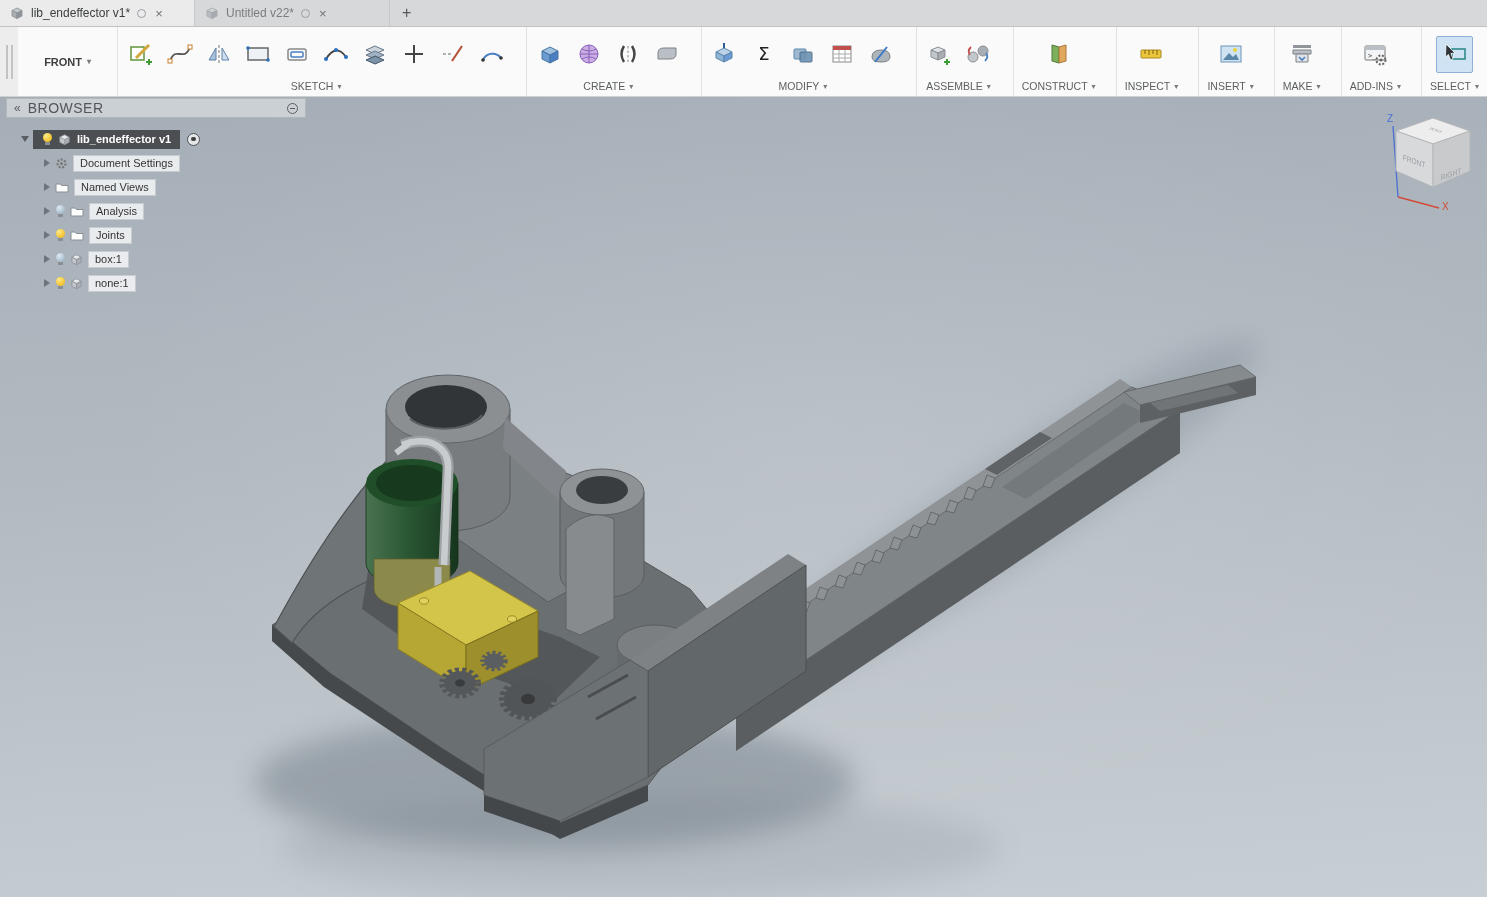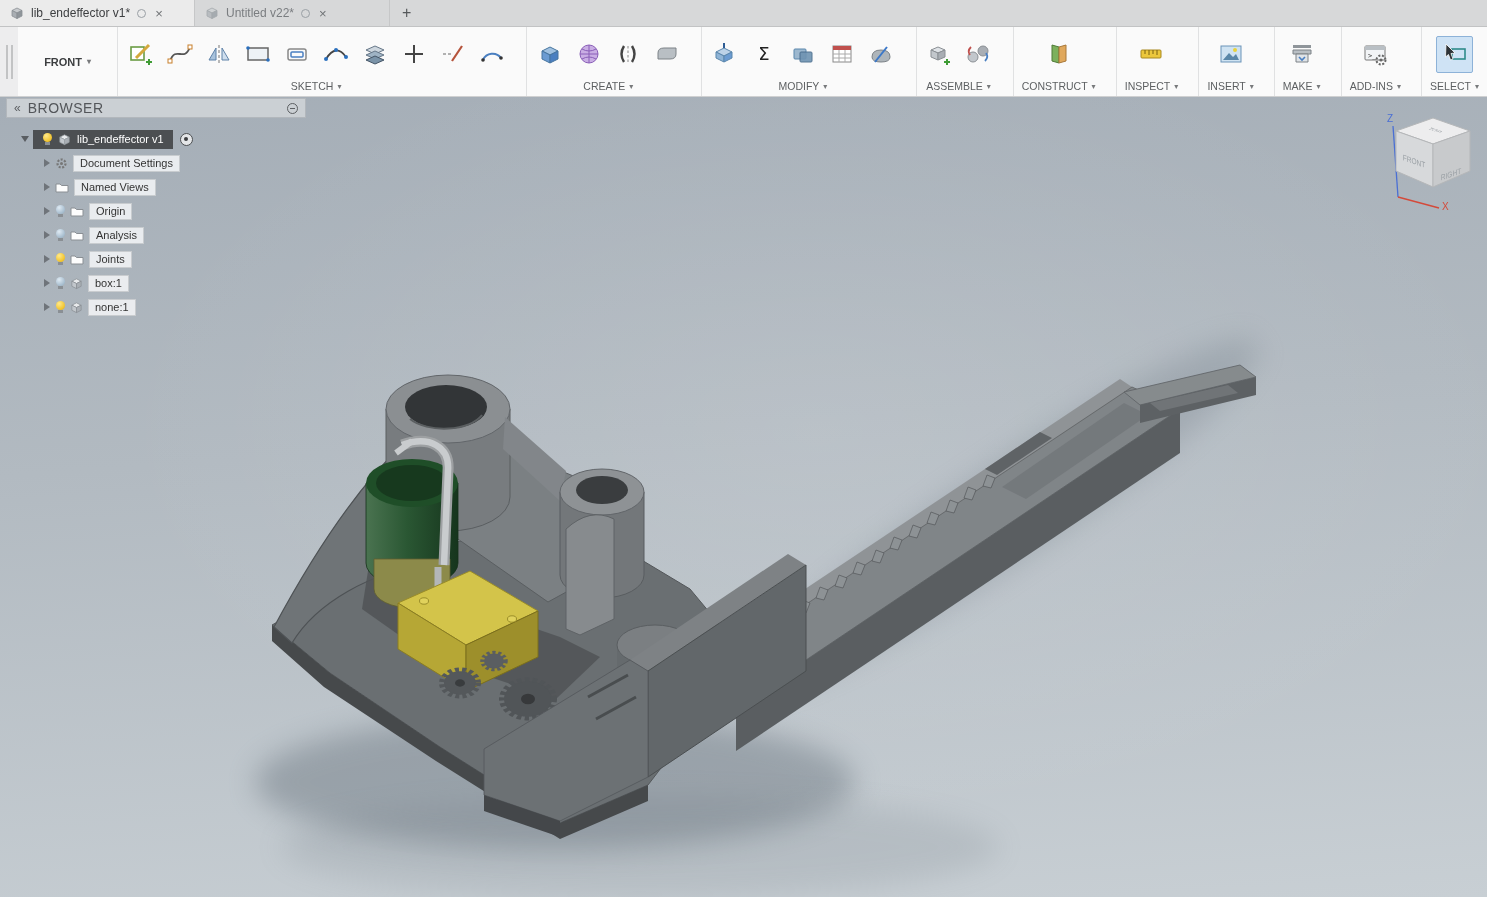--- a/index.html
+++ b/index.html
@@ -37,21 +37,21 @@
   
   .browser { position:absolute; left:6px; top:1px; width:300px; font-size:11px; }
   .browser-header { display:flex; align-items:center; height:20px; background:rgba(206,210,214,0.92); border:1px solid rgba(158,163,168,0.55); padding:0 7px; gap:7px; color:#53565a; }
   .browser-title { font-size:14px; letter-spacing:0.5px; }
   .hspace { flex:1; }
   .chev { font-size:12px; color:#5c5f62; line-height:1; }
   .minus-circle { width:11px; height:11px; border:1.2px solid #5c5f62; border-radius:50%; position:relative; display:inline-block; }
   .minus-circle::after { content:""; position:absolute; left:2px; right:2px; top:4px; height:1.4px; background:#5c5f62; }
   .tree { padding-top:9px; }
   .trow { display:flex; align-items:center; height:24px; gap:5px; padding-left:38px; }
-  .trow.rootwrap { padding-left:16px; }
+  .trow.rootwrap { padding-left:16px;font-weight:bold; }
   .tri { width:0; height:0; border-style:solid; border-width:4px 0 4px 6px; border-color:transparent transparent transparent #6f747a; flex:0 0 auto; }
   .tri.open { transform:rotate(90deg); border-left-color:#5a5e62; }
   .bulb { width:10px; height:13px; display:inline-flex; flex-direction:column; align-items:center; flex:0 0 auto; }
   .bulb::before { content:""; width:9px; height:9px; border-radius:50%; }
   .bulb::after { content:""; width:5px; height:2.5px; background:#8a8f94; margin-top:0.5px; }
   .bulb-on::before { background: radial-gradient(circle at 35% 30%, #ffe98a, #f2c531 65%, #d8a81f); }
   .bulb-off::before { background: radial-gradient(circle at 35% 30%, #dfeaf3, #a9bfd0 65%, #8fa8bc); }
   .ticon { display:inline-flex; flex:0 0 auto; }
   .pill { background:rgba(239,241,243,0.92); border:1px solid rgba(140,145,150,0.35); padding:1px 6px 2px; color:#333; white-space:nowrap; }
   .root-row { display:flex; align-items:center; gap:6px; background:#4c4f52; color:#fff; padding:3px 9px; white-space:nowrap; }
@@ -557,30 +557,20 @@
           <span class="tri"></span>
 
           <span class="ticon">
               <svg width="14" height="11" viewBox="0 0 14 11">
                 <path d="M1,2 L5,2 L6.5,3.5 L13,3.5 L13,10 L1,10 Z" fill="#fdfdfd" stroke="#8a8f94"></path>
               </svg>
             </span>
           <span class="pill">Named Views</span>
         </div>
 
-        <div class="trow">
-          <span class="tri"></span>
-          <span class="bulb bulb-off"></span>
-          <span class="ticon">
-              <svg width="14" height="11" viewBox="0 0 14 11">
-                <path d="M1,2 L5,2 L6.5,3.5 L13,3.5 L13,10 L1,10 Z" fill="#fdfdfd" stroke="#8a8f94"></path>
-              </svg>
-            </span>
-          <span class="pill">Origin</span>
-        </div>
 
         <div class="trow">
           <span class="tri"></span>
           <span class="bulb bulb-off"></span>
           <span class="ticon">
               <svg width="14" height="11" viewBox="0 0 14 11">
                 <path d="M1,2 L5,2 L6.5,3.5 L13,3.5 L13,10 L1,10 Z" fill="#fdfdfd" stroke="#8a8f94"></path>
               </svg>
             </span>
           <span class="pill">Analysis</span>

